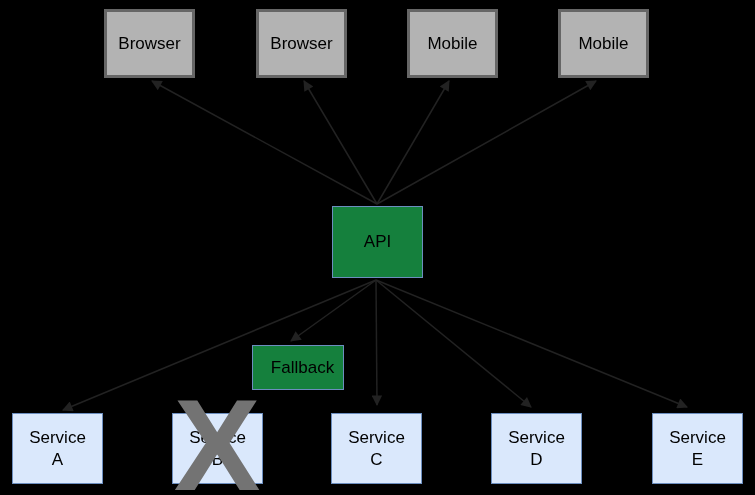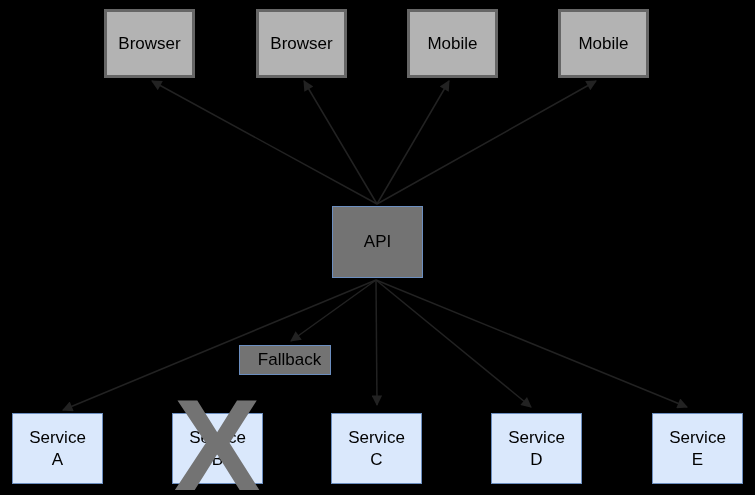--- a/index.html
+++ b/index.html
@@ -28,21 +28,21 @@
     z-index: 2;
     font-size: 17px;
     line-height: 22px;
     color: #000000;
   }
   .client {
     background: #b3b3b3;
     border: 3px solid #ffffff;
   }
   .bluenode {
-    background: #737373;
+    background: #15803d;
     border: 1px solid #6c8ebf;
   }
   #failure-x-text {
     font-family: "Liberation Sans", sans-serif;
     font-weight: bold;
   }
 </style>
 </head>
 <body>
 
@@ -64,21 +64,21 @@
         <line x1="376" y1="280" x2="377" y2="405" stroke="#222222" stroke-width="1.5" marker-end="url(#arrowhead)"></line>
         <line x1="376" y1="280" x2="531" y2="407" stroke="#222222" stroke-width="1.5" marker-end="url(#arrowhead)"></line>
         <line x1="376" y1="280" x2="687" y2="407" stroke="#222222" stroke-width="1.5" marker-end="url(#arrowhead)"></line>
       </g>
   </svg>
 
   <div class="box bluenode" id="api-box" style="left: 332px; top: 206px; width: 91px; height: 72px;">
     <span>API</span>
   </div>
 
-  <div class="box bluenode" id="fallback-box" style="left: 239px; top: 345px; width: 92px; height: 30px; padding-left: 9px;">
+  <div class="box bluenode" id="fallback-box" style="left: 252px; top: 345px; width: 92px; height: 45px; padding-left: 9px;">
     <span>Fallback</span>
   </div>
 
   <svg id="overlay" viewBox="0 0 755 495" xmlns="http://www.w3.org/2000/svg">
     <text id="failure-x-text" text-anchor="middle" x="217" y="490" font-size="130" fill="#737373">X</text>
   </svg>
 
 <div class="box client" style="left: 104px; top: 9px; width: 91px; height: 69px; background: rgb(179, 179, 179); border-color: rgb(102, 102, 102);">
       <span>Browser</span>
     </div>

